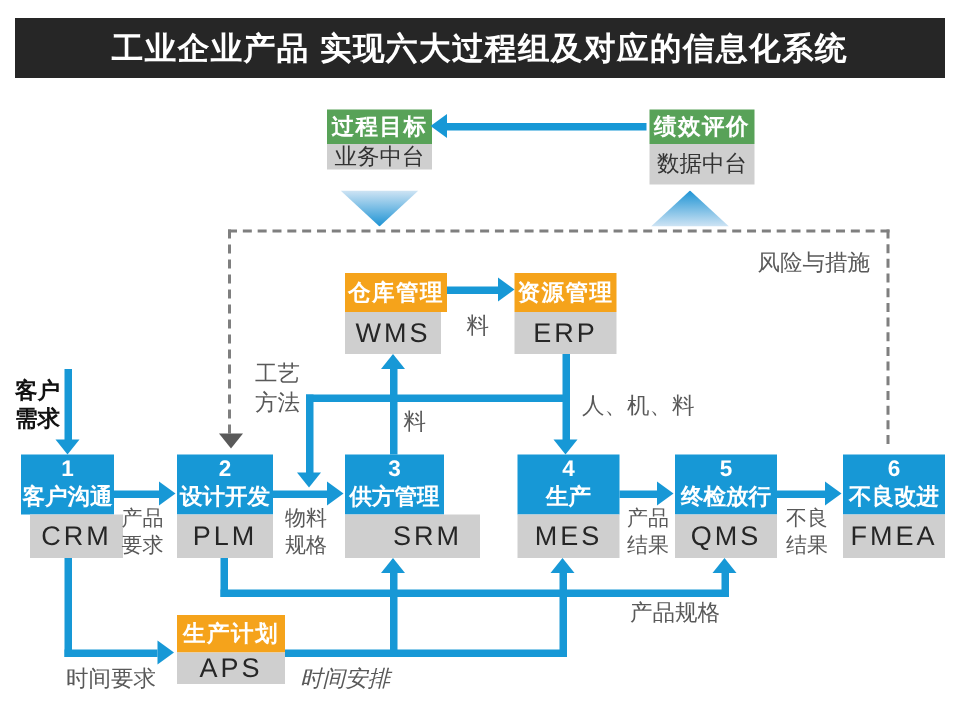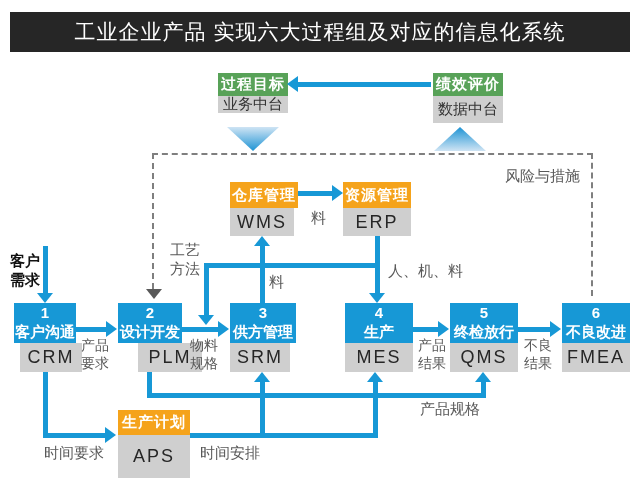--- a/index.html
+++ b/index.html
@@ -3,21 +3,21 @@
 <meta charset="utf-8">
 <style>
   html,body{margin:0;padding:0;background:#ffffff;}
   #stage{
     position:relative;width:640px;height:480px;background:#ffffff;overflow:hidden;
     font-family:"Liberation Sans","DejaVu Sans",sans-serif;
   }
   .abs{position:absolute;}
   
   .titlebar{left:10px;top:12px;width:620px;height:40px;background:#262626;color:#ffffff;
-    display:flex;align-items:center;justify-content:center;font-size:21px;font-weight:normal;letter-spacing:1px;}
+    display:flex;align-items:center;justify-content:center;font-size:21px;font-weight:bold;letter-spacing:1px;}
   
   .hdrbox{display:flex;align-items:center;justify-content:center;color:#ffffff;font-size:15px;font-weight:bold;letter-spacing:1px;}
   .green{background:#58a258;}
   .orange{background:#f5a31b;}
   .graybox{background:#cfcfcf;color:#333333;display:flex;align-items:center;justify-content:center;font-size:15px;}
   .sysfont{font-size:18px;letter-spacing:2px;color:#262626;}
   
   .pbox{background:#1798d6;color:#ffffff;display:flex;flex-direction:column;align-items:center;justify-content:center;
     font-size:15px;font-weight:bold;line-height:1.25;top:303px;height:40px;}
   .psys{top:343px;height:29px;background:#cfcfcf;}
@@ -111,27 +111,27 @@
   <div class="abs pbox" style="left:14px;width:62px;">
     <span>1</span>
     <span>客户沟通</span>
   </div>
   <div class="abs graybox psys sysfont" style="left:20px;width:62px;">CRM</div>
 
   <div class="abs pbox" style="left:118px;width:64px;">
     <span>2</span>
     <span>设计开发</span>
   </div>
-  <div class="abs graybox psys sysfont" style="left:118px;width:64px;margin-left:20px;">PLM</div>
+  <div class="abs graybox psys sysfont" style="left:118px;width:64px;">PLM</div>
 
   <div class="abs pbox" style="left:230px;width:66px;">
     <span>3</span>
     <span>供方管理</span>
   </div>
-  <div class="abs graybox psys sysfont" style="left:230px;width:60px;">SRM</div>
+  <div class="abs graybox psys sysfont" style="left:230px;width:70px;padding-left:20px;">SRM</div>
 
   <div class="abs pbox" style="left:345px;width:68px;">
     <span>4</span>
     <span>生产</span>
   </div>
   <div class="abs graybox psys sysfont" style="left:345px;width:68px;">MES</div>
 
   <div class="abs pbox" style="left:450px;width:68px;">
     <span>5</span>
     <span>终检放行</span>
@@ -157,22 +157,22 @@
   <div class="abs lbl lbl2" style="left:190px;top:337px;">物料规格</div>
   <div class="abs lbl lbl2" style="left:418px;top:337px;">产品结果</div>
   <div class="abs lbl lbl2" style="left:524px;top:337px;">不良结果</div>
 
   <div class="abs vline" style="left:43px;top:372px;height:66px;"></div>
   <div class="abs hline" style="left:43px;top:433px;width:62px;"></div>
   <div class="abs ah ah-r" style="left:105px;top:427px;"></div>
   <div class="abs lbl nowrap" style="left:44px;top:444px;font-size:15px;">时间要求</div>
 
   <div class="abs hdrbox orange" style="left:118px;top:410px;width:72px;height:25px;">生产计划</div>
-  <div class="abs graybox sysfont" style="left:118px;top:435px;width:72px;height:43px;">APS</div>
-  <div class="abs lbl nowrap" style="left:200px;top:444px;font-size:15px;">时间安排</div>
+  <div class="abs graybox sysfont" style="left:118px;top:435px;width:72px;height:21px;">APS</div>
+  <div class="abs lbl nowrap" style="left:200px;top:444px;font-size:15px;font-style:italic;">时间安排</div>
 
   <div class="abs hline" style="left:190px;top:433px;width:188px;"></div>
   <div class="abs vline" style="left:260px;top:381px;height:57px;"></div>
   <div class="abs ah ah-u" style="left:254px;top:372px;"></div>
   <div class="abs vline" style="left:373px;top:381px;height:57px;"></div>
   <div class="abs ah ah-u" style="left:367px;top:372px;"></div>
 
   <div class="abs vline" style="left:147px;top:372px;height:26px;"></div>
   <div class="abs hline" style="left:147px;top:393px;width:339px;"></div>
   <div class="abs vline" style="left:481px;top:381px;height:17px;"></div>

